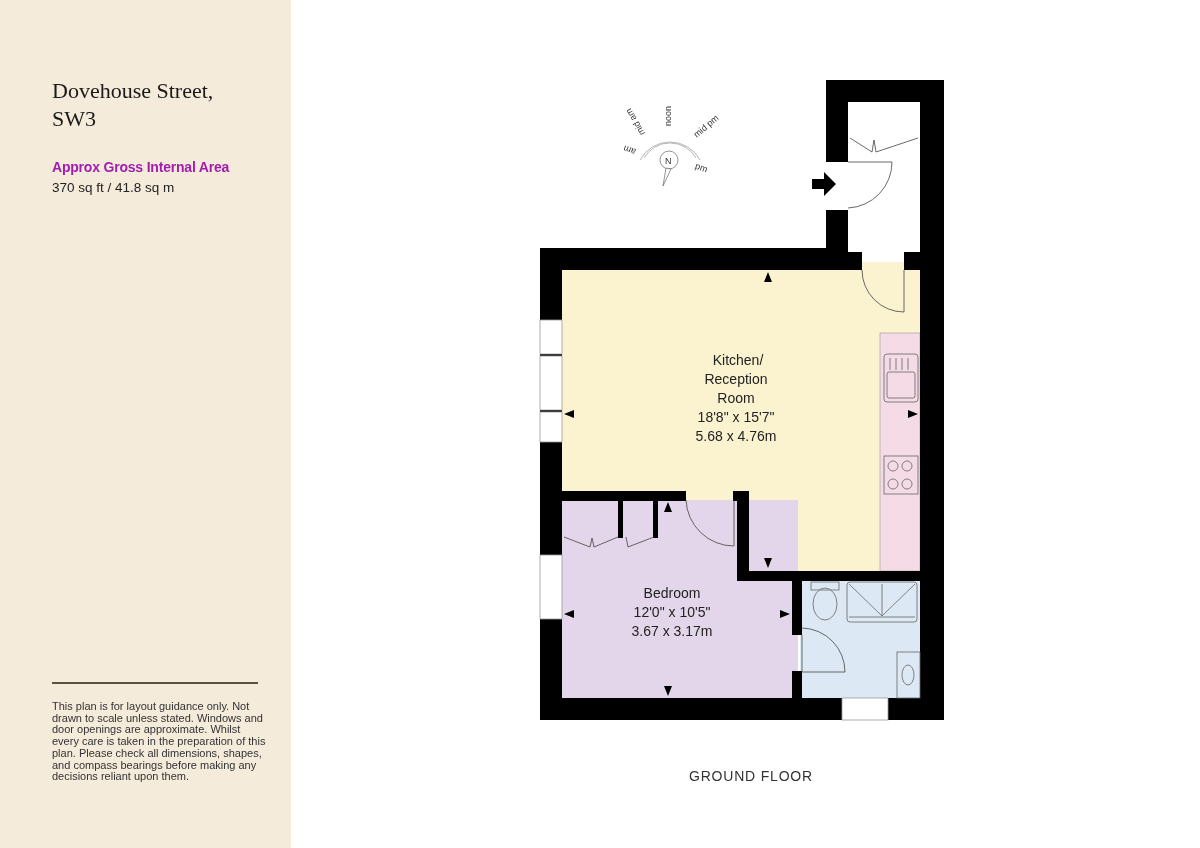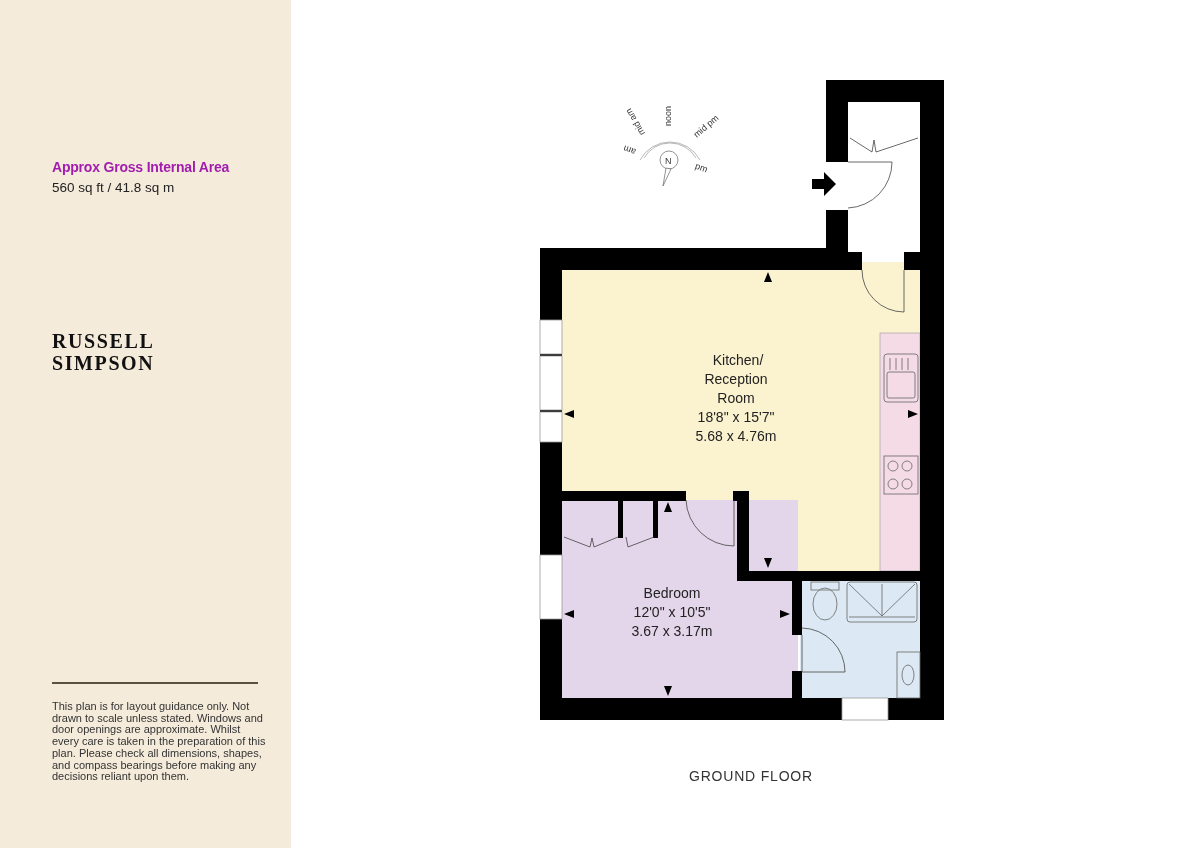--- a/index.html
+++ b/index.html
@@ -13,26 +13,26 @@
   .disclaimer { position:absolute; left:52px; top:701px; width:215px; font-family:"Liberation Sans","DejaVu Sans",sans-serif; font-size:11px; line-height:11.7px; color:#333; }
   .plan { position:absolute; left:0; top:0; }
   .floor-label { position:absolute; left:689px; top:768px; font-family:"Liberation Sans","DejaVu Sans",sans-serif; font-size:14px; letter-spacing:0.8px; color:#333; }
   .room-text { font-family:"Liberation Sans","DejaVu Sans",sans-serif; font-size:14px; fill:#222; text-anchor:middle; }
   .compass-text { font-family:"Liberation Sans","DejaVu Sans",sans-serif; font-size:9px; fill:#333; }
 </style>
 </head>
 <body>
 
 <div class="sidebar">
+  <div class="title">
+    <div>Dovehouse Street,</div>
+    <div>SW3</div>
+  </div>
   <div class="area-label">Approx Gross Internal Area</div>
-  <div class="area-value">560 sq ft / 41.8 sq m</div>
-  <div class="brand">
-    <div>RUSSELL</div>
-    <div>SIMPSON</div>
-  </div>
+  <div class="area-value">370 sq ft / 41.8 sq m</div>
   <div class="rule"></div>
   <div class="disclaimer">This plan is for layout guidance only. Not drawn to scale unless stated. Windows and door openings are approximate. Whilst every care is taken in the preparation of this plan. Please check all dimensions, shapes, and compass bearings before making any decisions reliant upon them.</div>
 </div>
 
 <svg class="plan" width="1200" height="848" viewBox="0 0 1200 848">
 
   <rect x="562" y="270" width="358" height="302" fill="#fbf3d0"></rect>
   <rect x="562" y="500" width="236" height="198" fill="#e4d6ea"></rect>
   <rect x="800" y="580" width="120" height="118" fill="#dce9f4"></rect>
   <rect x="880" y="333" width="40" height="238" fill="#f4dbe6" stroke="#999" stroke-width="0.6"></rect>

